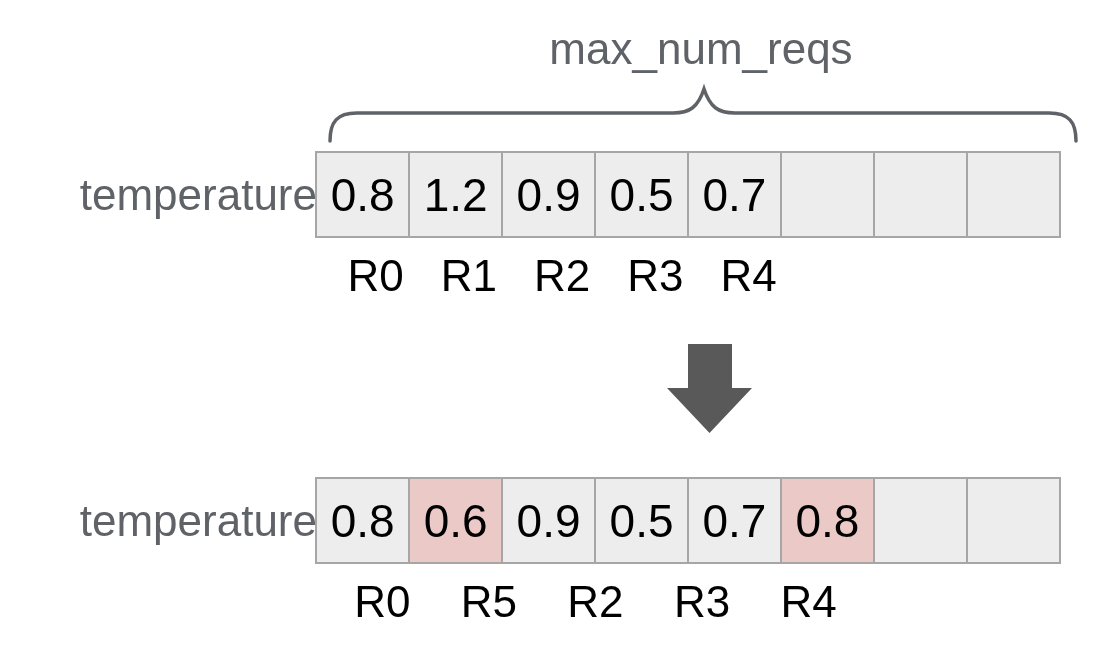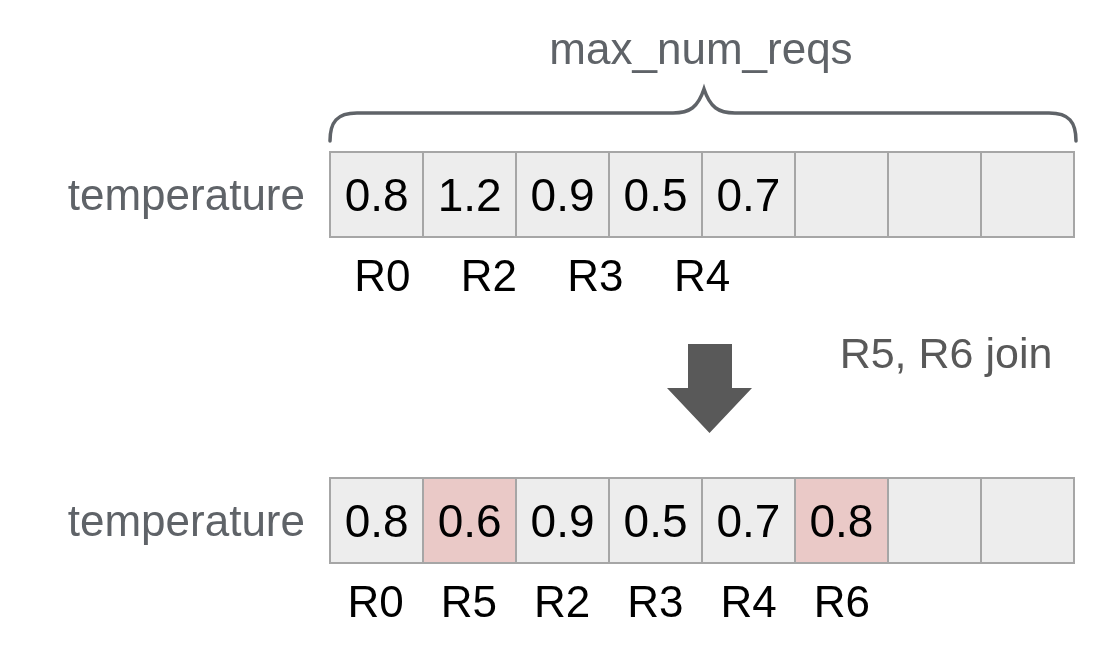--- a/index.html
+++ b/index.html
@@ -27,32 +27,32 @@
     width: 600px;
     text-align: center;
   }
   .brace-svg {
     position: absolute;
     left: 327px;
     top: 82px;
   }
   .temp-label {
     position: absolute;
-    left: 0;
+    left: 12px;
     width: 305px;
     height: 87px;
     display: flex;
     align-items: center;
     justify-content: flex-end;
   }
   .temp-label.top { top: 151px; }
   .temp-label.bottom { top: 477px; }
   .array-row {
     position: absolute;
-    left: 329px;
+    left: 315px;
     width: 746px;
     height: 87px;
     display: flex;
     border-radius: 31px;
   }
   .array-row.top { top: 151px; }
   .array-row.bottom { top: 477px; }
   .cell {
     flex: 1 1 0;
     background: var(--cell-bg, #ededed);
@@ -121,36 +121,36 @@
     <div class="cell">0.9</div>
     <div class="cell">0.5</div>
     <div class="cell">0.7</div>
     <div class="cell"></div>
     <div class="cell"></div>
     <div class="cell"></div>
   </div>
 
   <div class="labels-row top">
     <div class="rlabel">R0</div>
+    <div class="rlabel">R1</div>
     <div class="rlabel">R2</div>
     <div class="rlabel">R3</div>
     <div class="rlabel">R4</div>
     <div class="rlabel"></div>
     <div class="rlabel"></div>
     <div class="rlabel"></div>
   </div>
 
   <div class="arrow-wrap">
     <svg width="85" height="89" viewBox="0 0 85 89">
       <path d="M21,0 L65,0 L65,44 L85,44 L42.5,89 L0,44 L21,44 Z" fill="#595959"></path>
     </svg>
   </div>
 
   <div class="transition-text">
-    <div>R5, R6 join</div>
   </div>
 
   <div class="gray-label temp-label bottom">temperature</div>
 
   <div class="array-row bottom">
     <div class="cell">0.8</div>
     <div class="cell hl">0.6</div>
     <div class="cell">0.9</div>
     <div class="cell">0.5</div>
     <div class="cell">0.7</div>
@@ -158,18 +158,17 @@
     <div class="cell"></div>
     <div class="cell"></div>
   </div>
 
   <div class="labels-row bottom">
     <div class="rlabel">R0</div>
     <div class="rlabel">R5</div>
     <div class="rlabel">R2</div>
     <div class="rlabel">R3</div>
     <div class="rlabel">R4</div>
-    <div class="rlabel">R6</div>
     <div class="rlabel"></div>
     <div class="rlabel"></div>
   </div>
 
 </div>
 
 </body></html>

